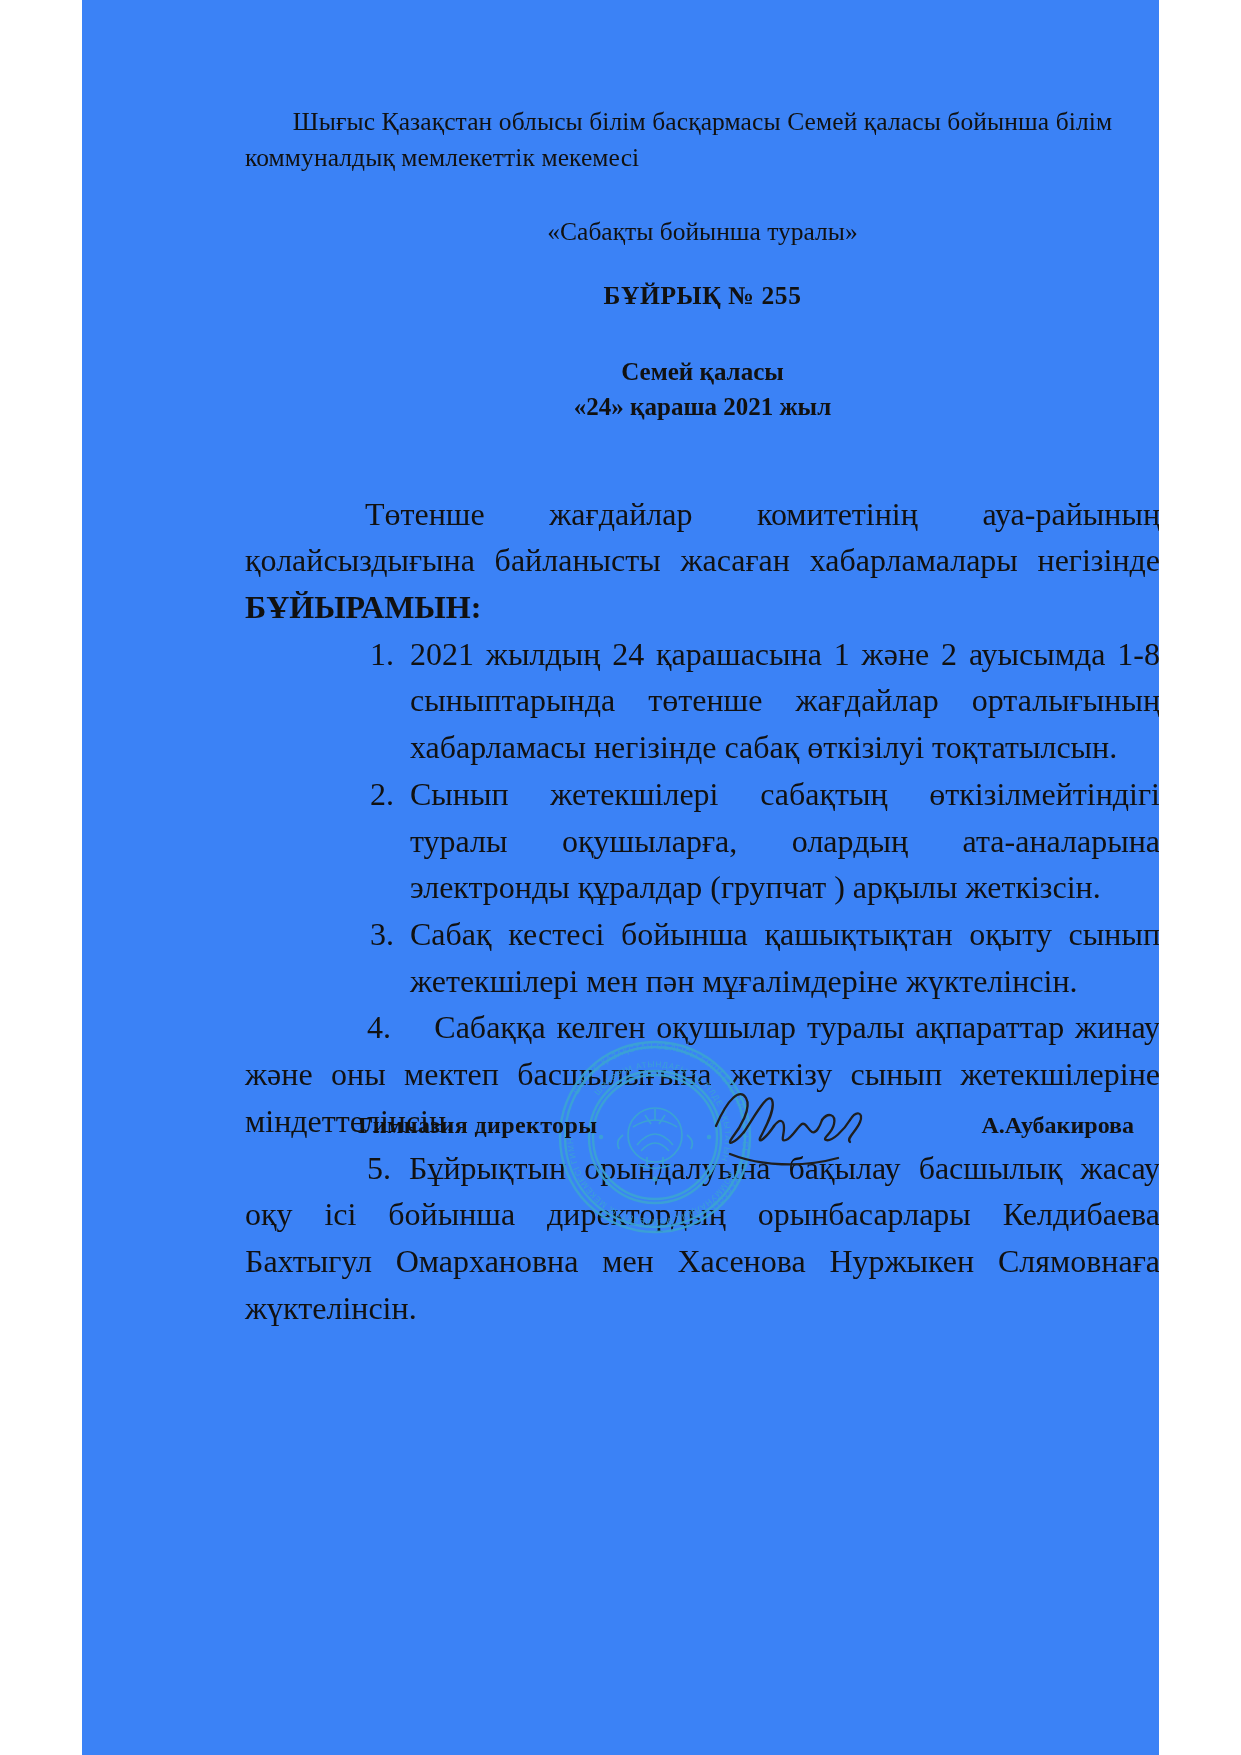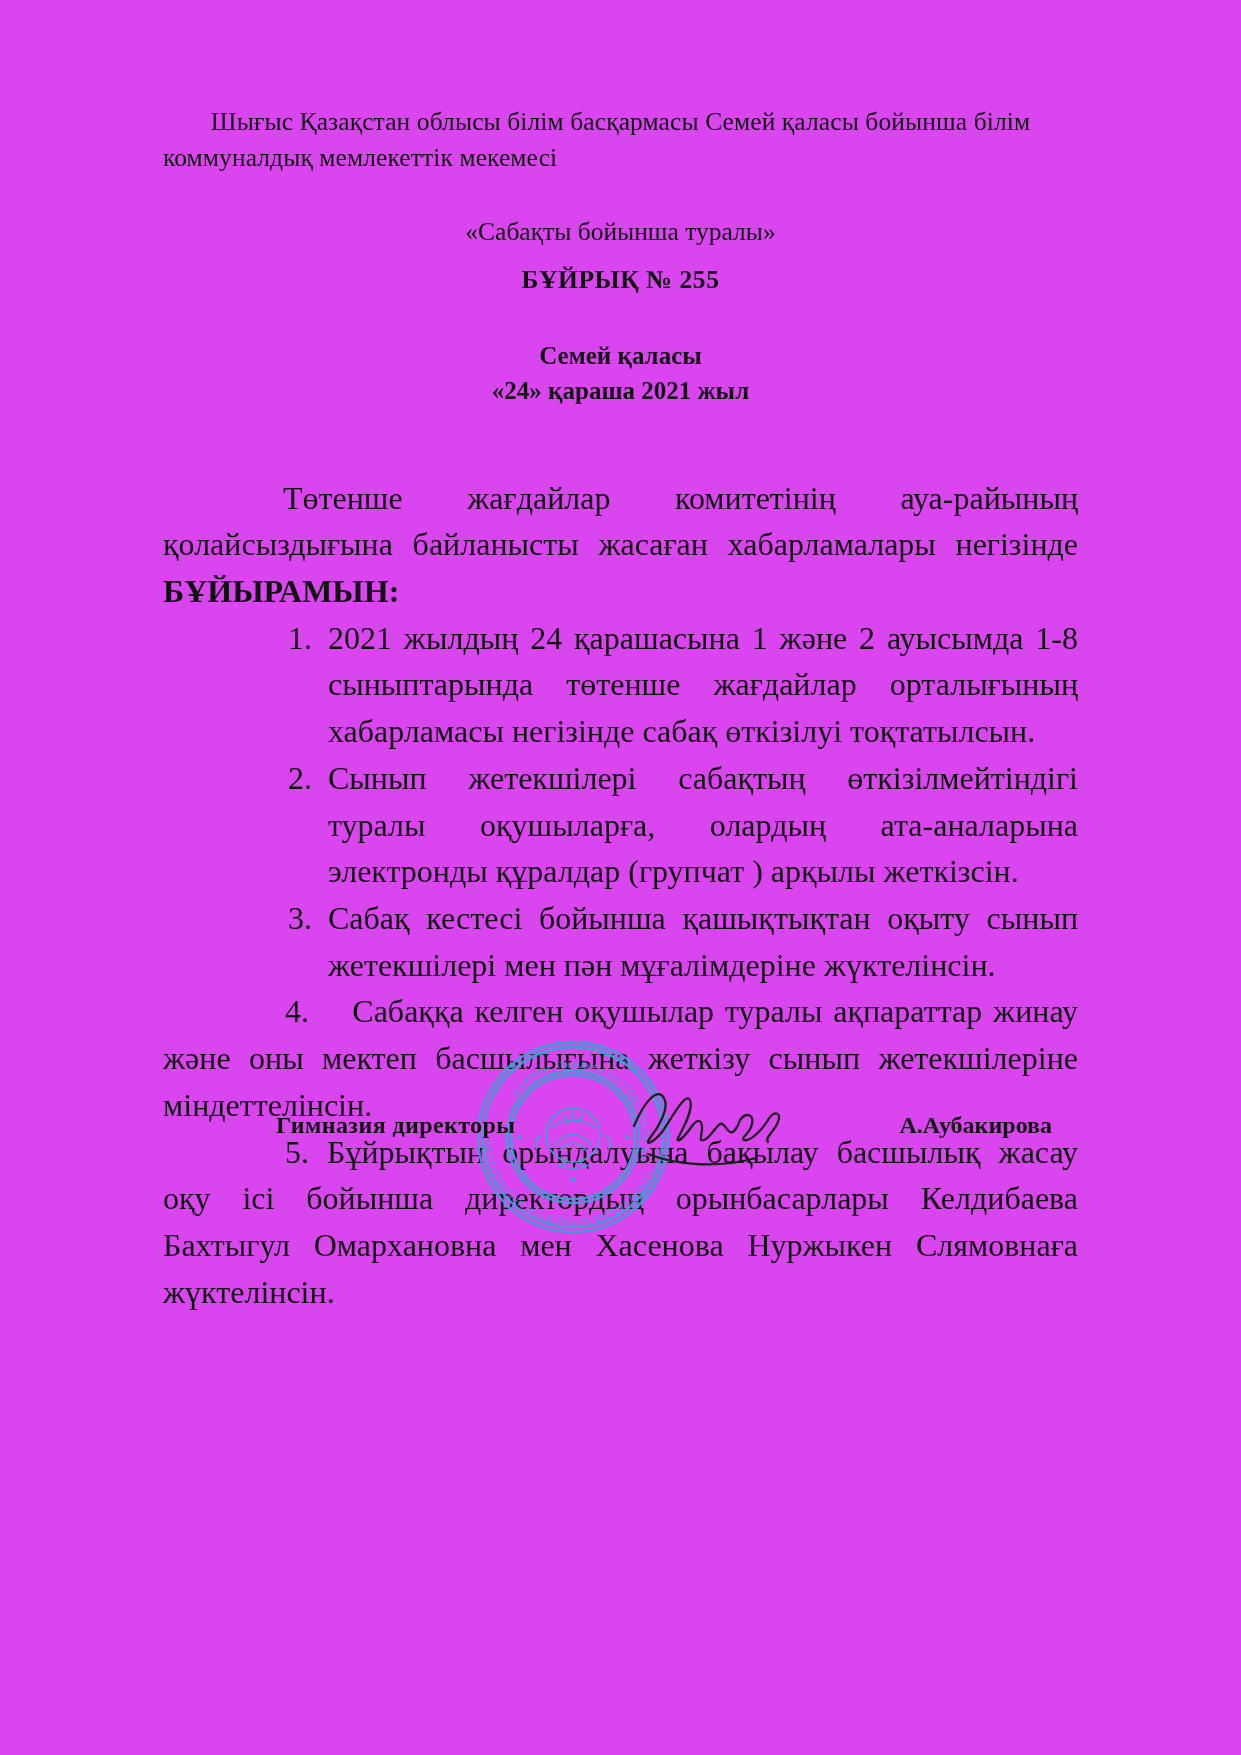--- a/index.html
+++ b/index.html
@@ -7,24 +7,24 @@
     margin: 0;
     padding: 0;
     background: #ffffff;
   }
   body {
     font-family: "Liberation Serif", "DejaVu Serif", serif;
     color: #111111;
   }
   .page {
     position: relative;
-    width: 1241px;
+    width: 1077px;
     height: 1755px;
     margin: 0 auto;
-    background: #d946ef;
+    background: #3b82f6;
     overflow: hidden;
     box-sizing: border-box;
     padding-left: 48px;
   }
   .content {
     position: absolute;
     left: 163px;
     top: 0;
     width: 915px;
   }
@@ -45,21 +45,21 @@
   .letterhead .lh-line-3 { text-align: left; }
 
   .doc-subject {
     margin-top: 39px;
     text-align: center;
     font-size: 25.5px;
     line-height: 1.3;
   }
 
   .doc-order-no {
-    margin-top: 16px;
+    margin-top: 32px;
     text-align: center;
     font-size: 25.5px;
     font-weight: bold;
     letter-spacing: 0.6px;
   }
 
   
   .issue-block {
     margin-top: 43px;
     text-align: center;

